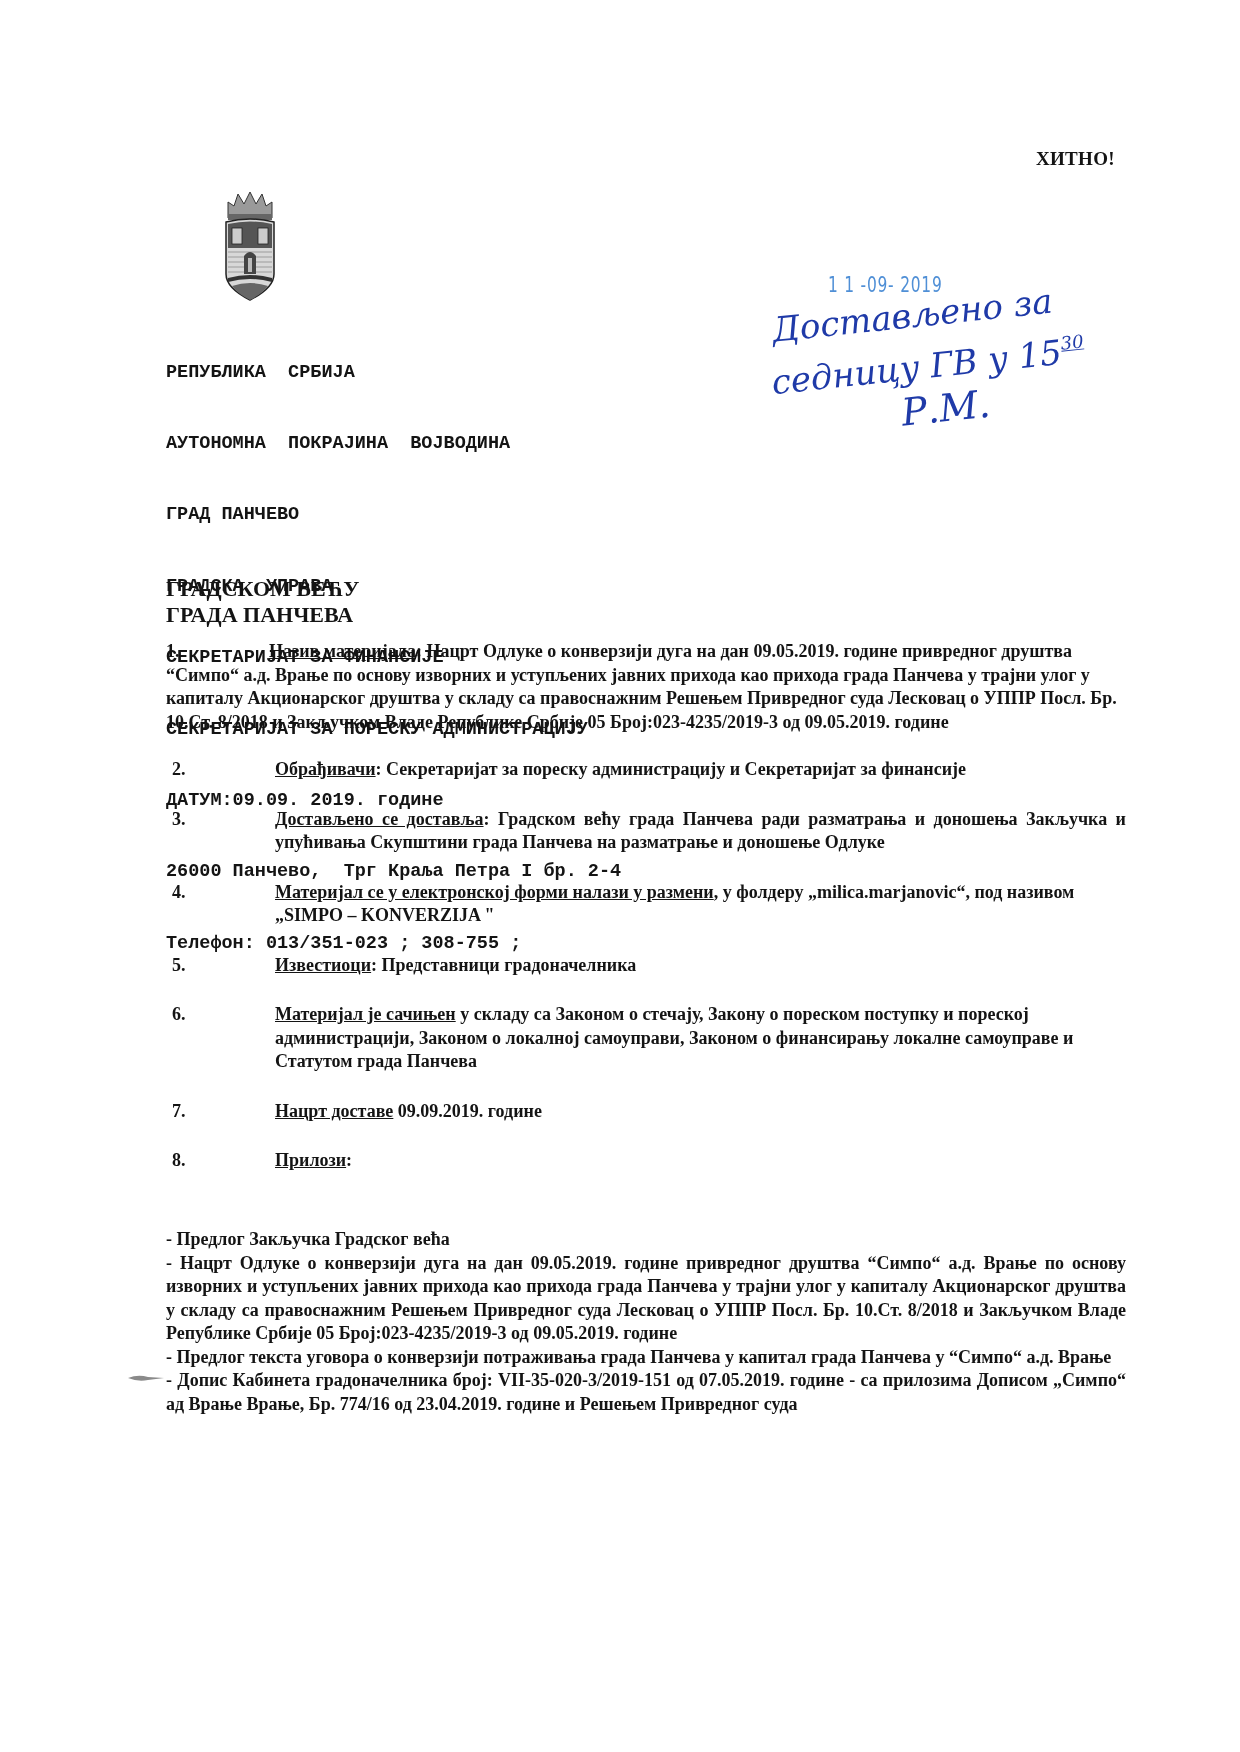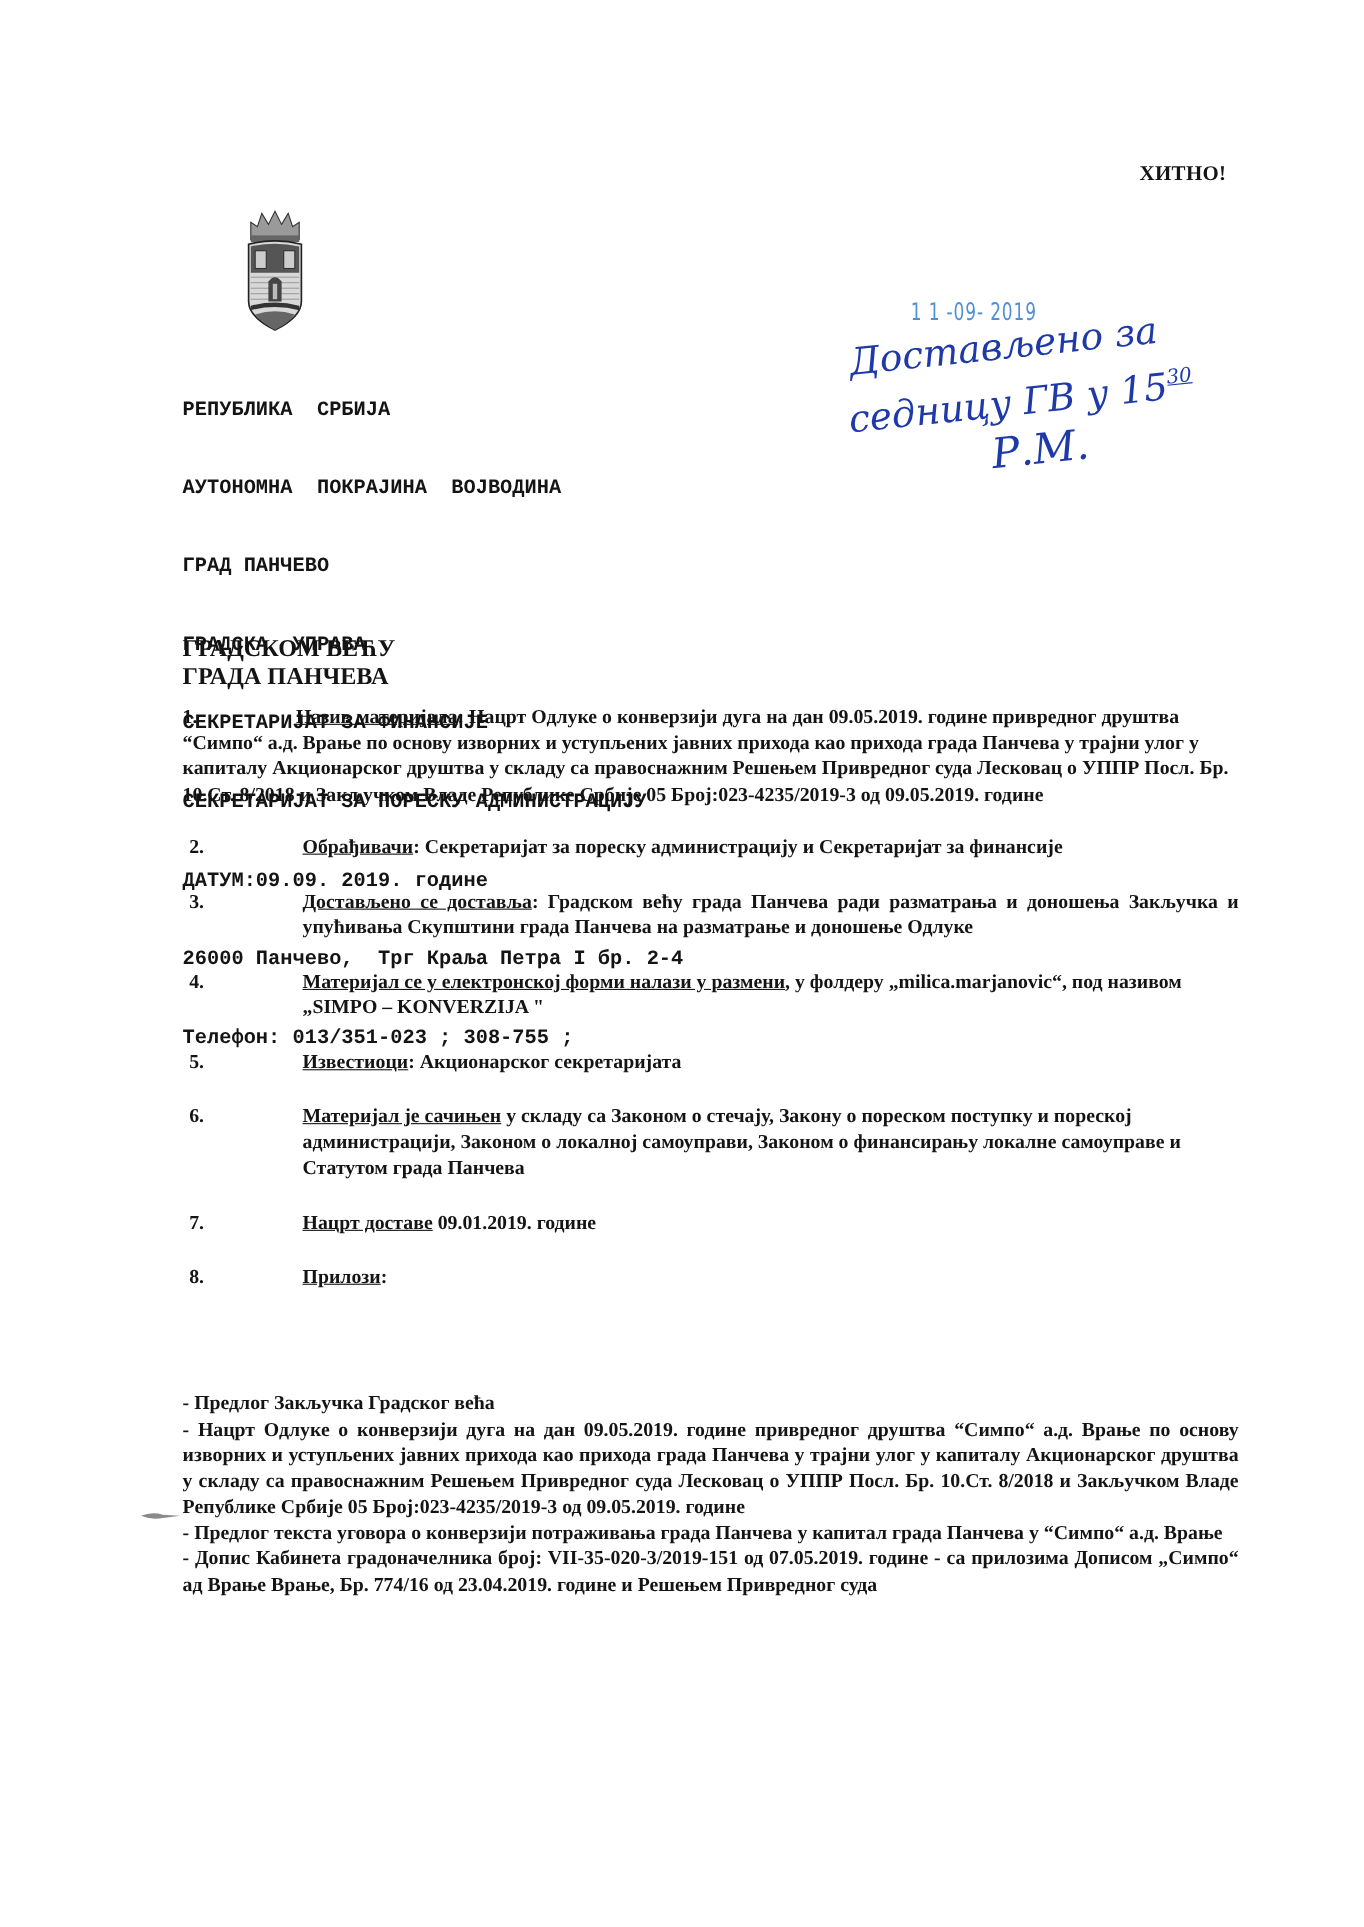--- a/index.html
+++ b/index.html
@@ -47,21 +47,20 @@
     .item .num { width: 103px; flex: 0 0 103px; padding-left: 6px; }
     .item .body { flex: 1; }
     .item1 { display: block; margin-bottom: 24px; }
     .item1 .num { display: inline-block; width: 103px; }
     .u { text-decoration: underline; }
 
     .attachments {
       position: absolute; left: 166px; top: 1228px; width: 960px;
       font-size: 18px; font-weight: bold; line-height: 23.5px;
       text-align: justify;
-      margin-top: 36px;
     }
     .attachments p { margin: 0; }
     .arrow-mark {
       position: absolute; left: 128px; top: 1374px; width: 38px; height: 8px;
     }
   </style>
 </head>
 <body>
 
 <div class="urgent">ХИТНО!</div>
@@ -124,29 +123,29 @@
   <div class="item" style="text-align:justify">
     <div class="num">3.</div>
     <div class="body"><span class="u">Достављено се доставља</span><span>: </span><span>Градском већу града Панчева ради разматрања и доношења Закључка и упућивања  Скупштини града Панчева  на разматрање и доношење  Одлуке</span></div>
   </div>
   <div class="item">
     <div class="num">4.</div>
     <div class="body"><span class="u">Материјал  се у електронској форми налази у размени</span><span>, </span><span>у фолдеру „milica.marjanovic“, под називом    „SIMPO – KONVERZIJA  "</span></div>
   </div>
   <div class="item">
     <div class="num">5.</div>
-    <div class="body"><span class="u">Известиоци</span><span>:  </span><span>Акционарског  секретаријата</span></div>
+    <div class="body"><span class="u">Известиоци</span><span>:  </span><span>Представници  градоначелника</span></div>
   </div>
   <div class="item">
     <div class="num">6.</div>
     <div class="body"><span class="u">Материјал је сачињен</span><span> </span><span>у складу са  Законом о стечају, Закону о пореском поступку и пореској администрацији, Законом о локалној самоуправи, Законом о финансирању локалне самоуправе  и Статутом града Панчева</span></div>
   </div>
   <div class="item">
     <div class="num">7.</div>
-    <div class="body"><span class="u">Нацрт доставе</span><span>  </span><span>09.01.2019. године</span></div>
+    <div class="body"><span class="u">Нацрт доставе</span><span>  </span><span>09.09.2019. године</span></div>
   </div>
   <div class="item">
     <div class="num">8.</div>
     <div class="body"><span class="u">Прилози</span><span>:</span><span></span></div>
   </div>
 </div>
 
 <svg class="arrow-mark" viewBox="0 0 38 8">
   <path d="M0 4 Q10 0 20 3 L36 4 L20 6 Q10 8 0 4 Z" fill="#8a8a8a"></path>
 </svg>

